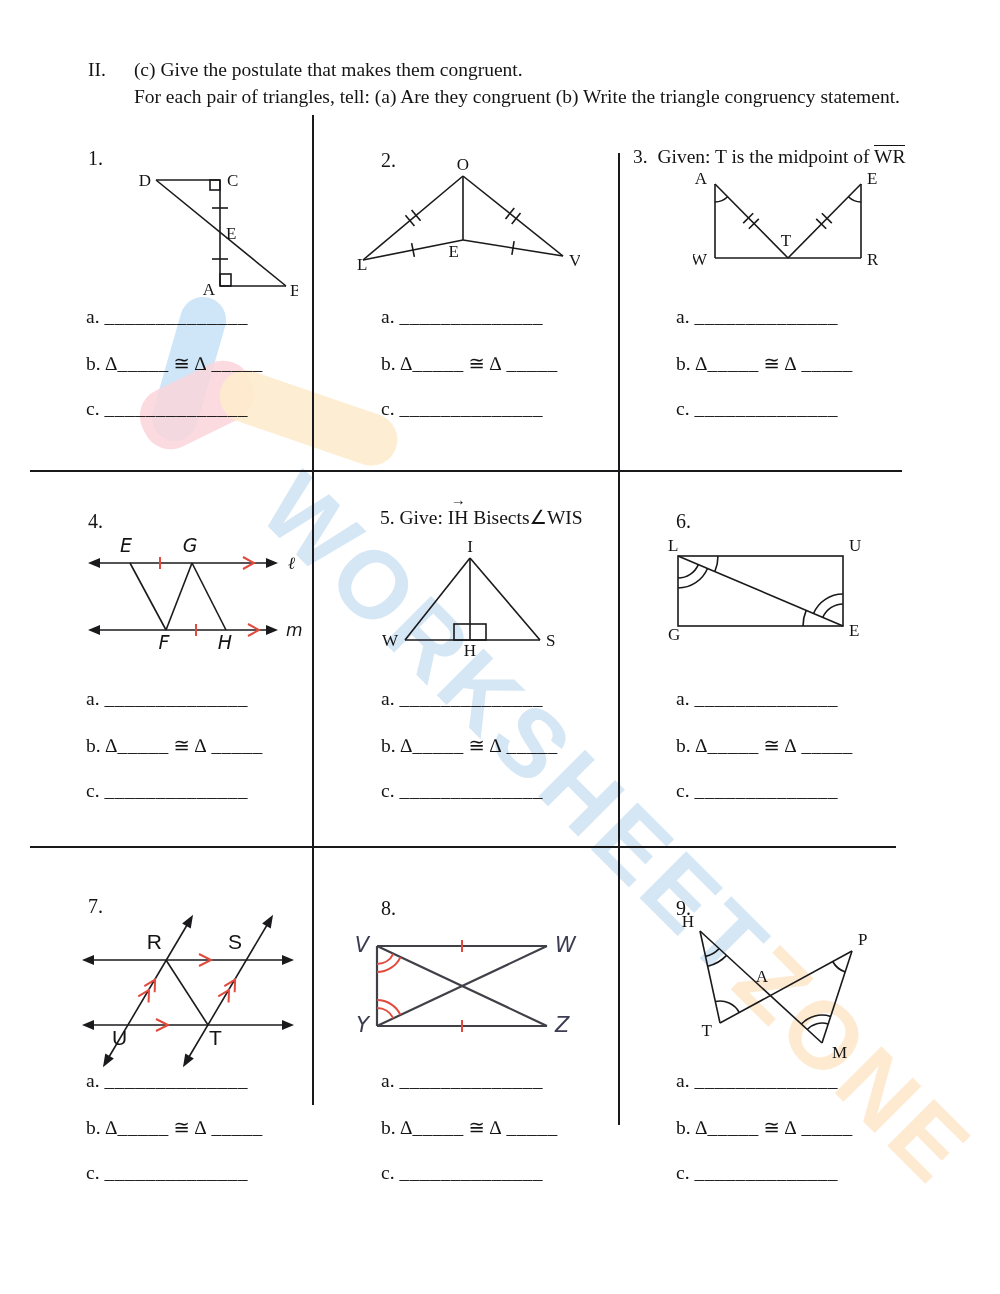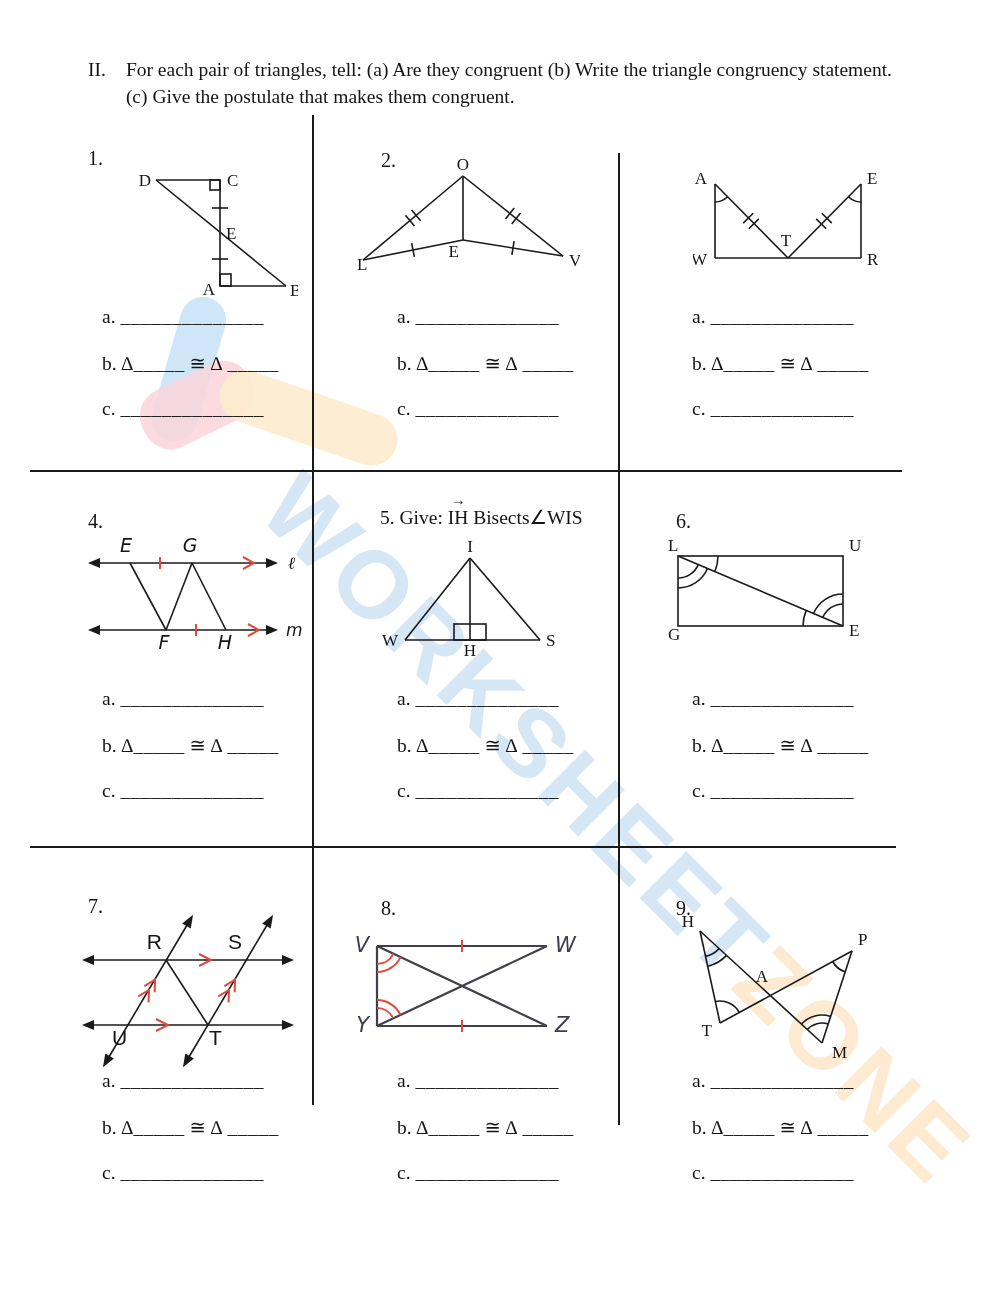--- a/index.html
+++ b/index.html
@@ -2,21 +2,21 @@
 <html><head>
 <meta charset="utf-8">
 <style>
   html,body { margin:0; padding:0; background:#e9e9e9; }
   .page {
     position:relative; width:1000px; height:1294px; margin:0 auto;
     background:#ffffff; overflow:hidden;
     font-family:"Liberation Serif", serif; color:#141414;
   }
   
-  .hdr { position:absolute; left:88px; top:57px; display:flex; gap:20px; font-size:19.5px; line-height:1.38; }
+  .hdr { position:absolute; left:88px; top:57px; display:flex; gap:28px; font-size:19.5px; line-height:1.38; }
   .hdr-num { flex:0 0 auto; }
   
   .vline, .hline { position:absolute; background:#19191b; }
   .vline { width:1.6px; }
   .hline { height:1.6px; }
   
   .wm-text {
     position:absolute; left:318px; top:452px; z-index:0;
     transform:rotate(45deg); transform-origin:top left;
     font-family:"Liberation Sans", sans-serif; font-weight:700;
@@ -39,48 +39,53 @@
   svg text { font-family:"Liberation Serif", serif; font-size:17px; fill:#141414; }
   .geo  { stroke:#1a1a1c; stroke-width:1.6; fill:none; }
   .geo8 { stroke:#404048; stroke-width:2.2; fill:none; }
   .redm { stroke:#e14a3c; stroke-width:2;   fill:none; }
   .ah   { fill:#1a1a1c; stroke:none; }
   .lbl-it-sans  { font-family:"DejaVu Sans", sans-serif; font-style:italic; font-size:19px; }
   .lbl-sans     { font-family:"Liberation Sans", sans-serif; font-size:21px; }
   .lbl-p8       { font-family:"DejaVu Sans", sans-serif; font-style:italic; font-size:21px; fill:#3c3c52; }
   
   .ansblock { position:absolute; z-index:1; font-size:19.5px; }
-  .ansrow { height:46px; white-space:nowrap;margin-left:16px; }
+  .ansrow { height:46px; white-space:nowrap; }
   .blank { letter-spacing:0.5px; }
 </style>
 </head>
 <body>
 
 <div class="page">
 
   <div class="blob blob-blue"></div>
   <div class="blob blob-pink"></div>
   <div class="blob blob-orange"></div>
   <div class="wm-text"><span class="wm-blue">WORKSHEET</span><span class="wm-orange">ZONE</span></div>
 
   <div class="hdr">
     <div class="hdr-num">II.</div>
     <div class="hdr-text">
+      <div>(c) Give the postulate that makes them congruent.</div>
       <div>For each pair of triangles, tell: (a) Are they congruent  (b) Write the triangle congruency statement.</div>
-      <div>(c) Give the postulate that makes them congruent.</div>
     </div>
   </div>
 
   <div class="vline" style="left:312px; top:115px;  height:990px;"></div>
   <div class="vline" style="left:618px; top:153px;  height:972px;"></div>
   <div class="hline" style="left:30px;  top:470px;  width:872px;"></div>
   <div class="hline" style="left:30px;  top:846px;  width:866px;"></div>
 
   <div class="prob-num" style="left:88px; top:147px;">1.</div>
   <div class="prob-num" style="left:381px; top:149px;">2.</div>
+  <div class="prob-title" style="left:633px; top:146px;">
+    <span>3.</span>&nbsp;
+    <span>Given: T is the midpoint of</span>
+    <span class="ovl">WR</span>
+  </div>
   <div class="prob-num" style="left:88px; top:510px;">4.</div>
   <div class="prob-title" style="left:380px; top:506px;">
     <span>5.</span>
     <span>Give:</span>
     <span class="ray"><span class="ray-arrow">→</span><span>IH</span></span>
     <span>Bisects∠WIS</span>
   </div>
   <div class="prob-num" style="left:676px; top:510px;">6.</div>
   <div class="prob-num" style="left:88px; top:895px;">7.</div>
   <div class="prob-num" style="left:381px; top:897px;">8.</div>

